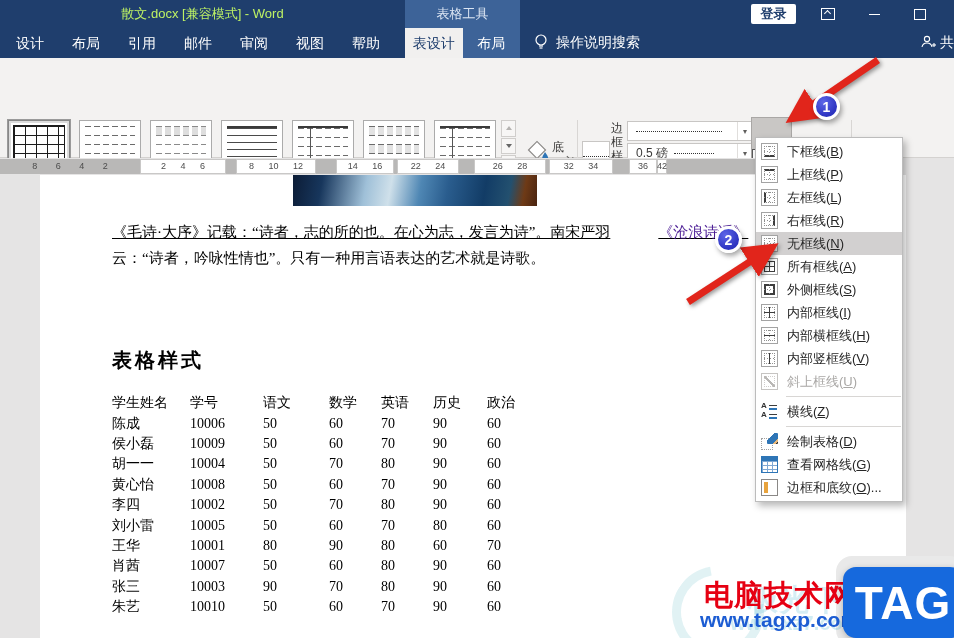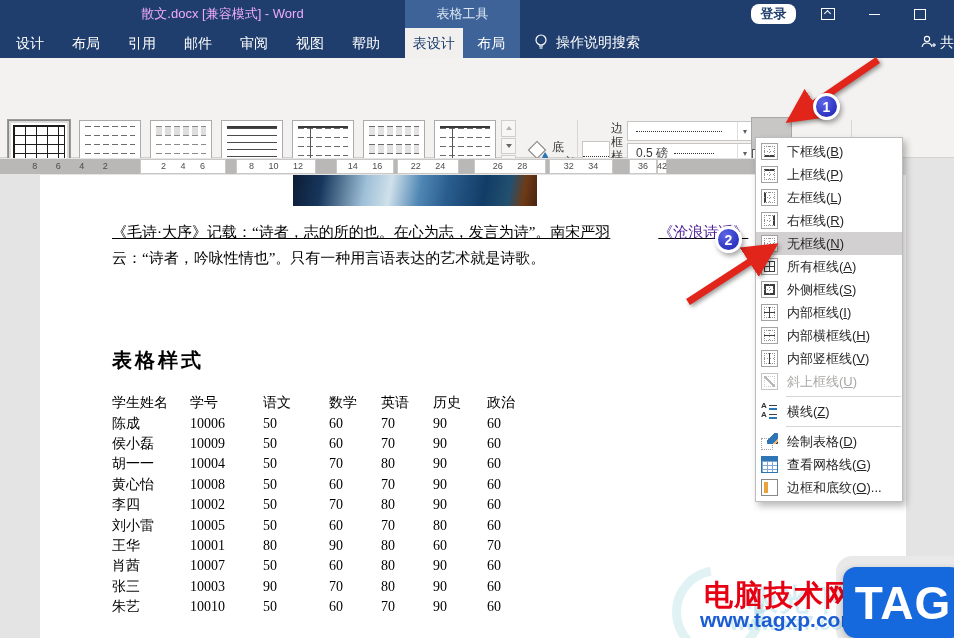--- a/index.html
+++ b/index.html
@@ -5,25 +5,25 @@
   html,body{margin:0;padding:0;}
   body{width:954px;height:638px;position:relative;overflow:hidden;
        font-family:"Liberation Sans",sans-serif;background:#e5e4e4;
        -webkit-font-smoothing:antialiased;}
   .abs{position:absolute;}
 
   
   .titlebar{left:0;top:0;width:954px;height:28px;background:#1f3e6d;color:#fff;}
   .ctxbg{left:405px;top:0;width:115px;height:58px;background:#3d6398;}
   .apptitle{left:0;top:0;width:405px;height:28px;line-height:28px;text-align:center;
-            font-size:13px;color:#f0abfc;padding-left:20px;}
+            font-size:13px;color:#bef264;}
   .ctxlabel{left:405px;top:0;width:115px;height:28px;line-height:28px;text-align:center;
             font-size:13px;color:#dbe5f3;}
   .login{left:751px;top:4px;width:45px;height:20px;background:#fff;color:#1f3e6d;
-         font-size:13px;font-weight:bold;text-align:center;line-height:20px;border-radius:8px;cursor:pointer;}
+         font-size:13px;font-weight:bold;text-align:center;line-height:20px;border-radius:2px;cursor:pointer;}
   .winbtn{top:6px;width:16px;height:16px;color:#fff;}
   .wb-ribbon{left:820px;}
   .wb-ribbon i{display:block;width:12px;height:10px;border:1px solid #fff;margin:2px auto 0;position:relative;}
   .wb-ribbon i:after{content:"";position:absolute;left:3px;top:2px;width:4px;height:4px;
          border-left:1px solid #fff;border-top:1px solid #fff;transform:rotate(45deg);}
   .wb-min{left:866px;}
   .wb-min i{display:block;width:11px;height:1px;background:#fff;margin:8px auto 0;}
   .wb-max{left:912px;}
   .wb-max i{display:block;width:10px;height:9px;border:1px solid #fff;margin:3px auto 0;}
 

